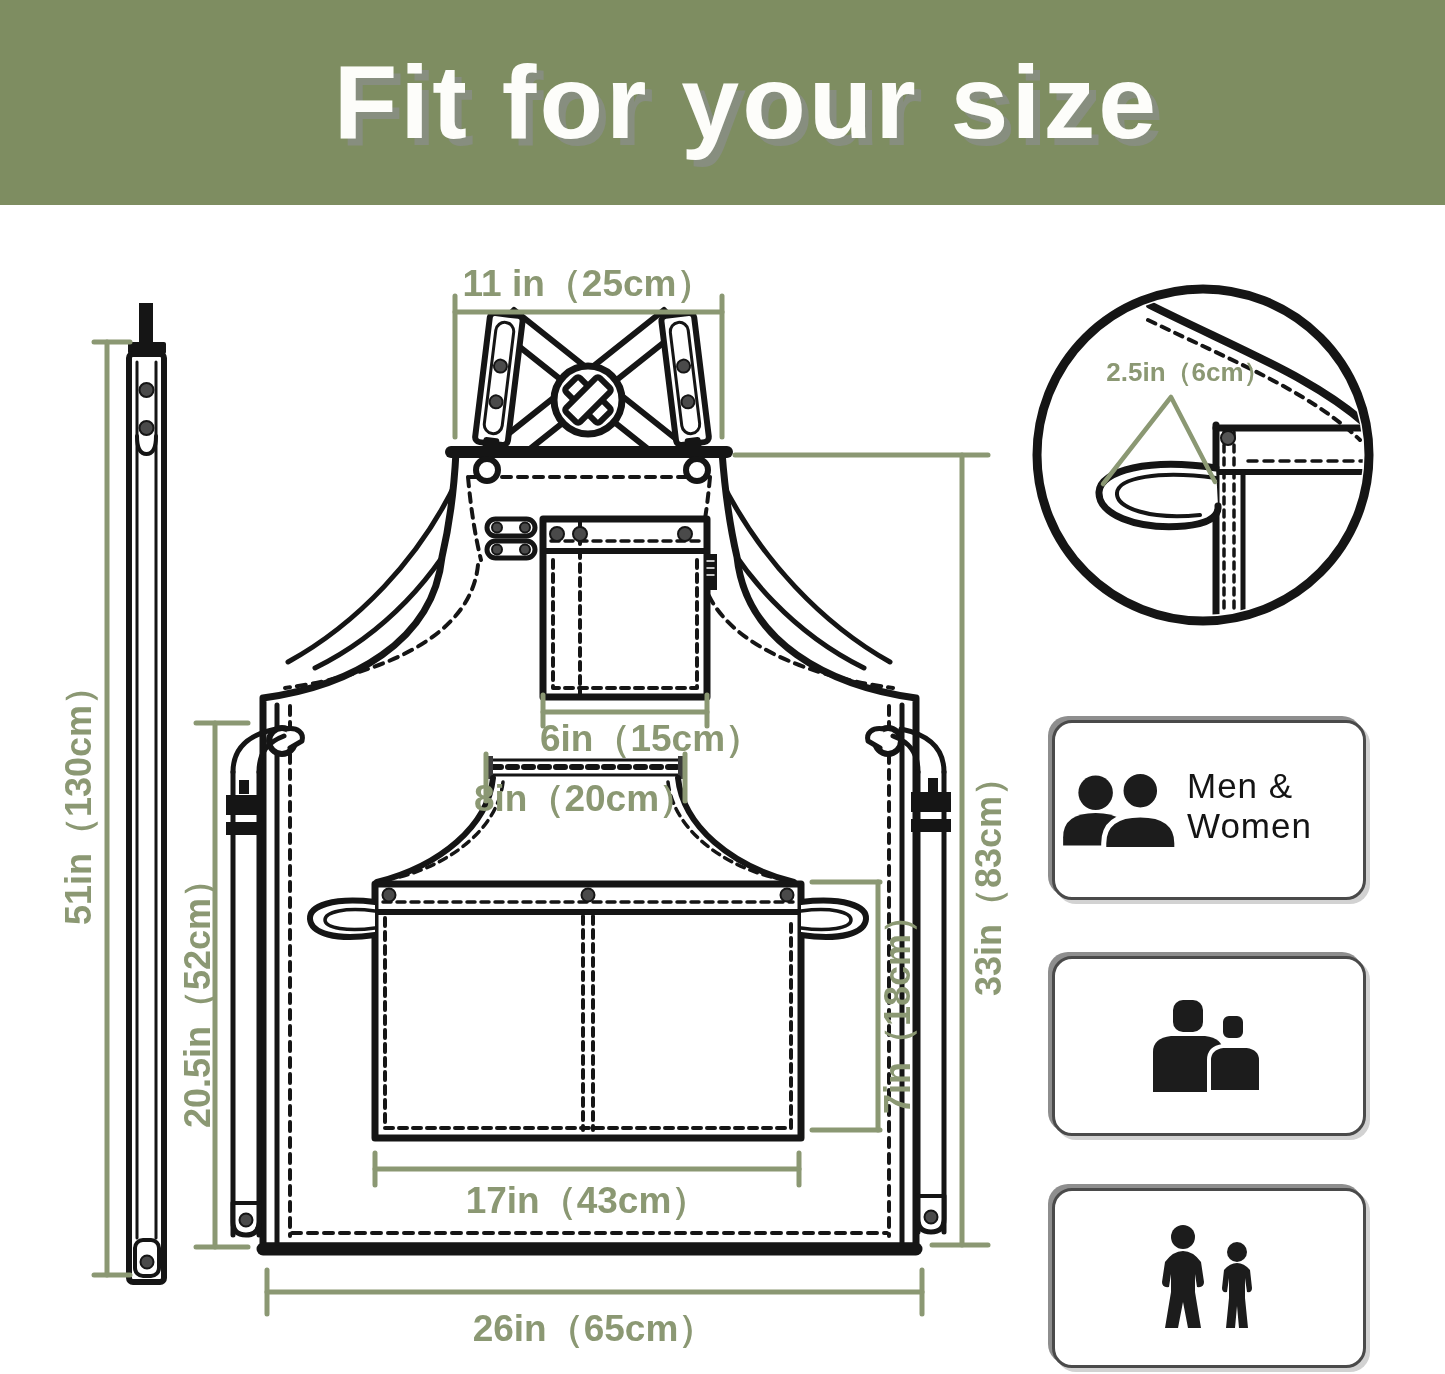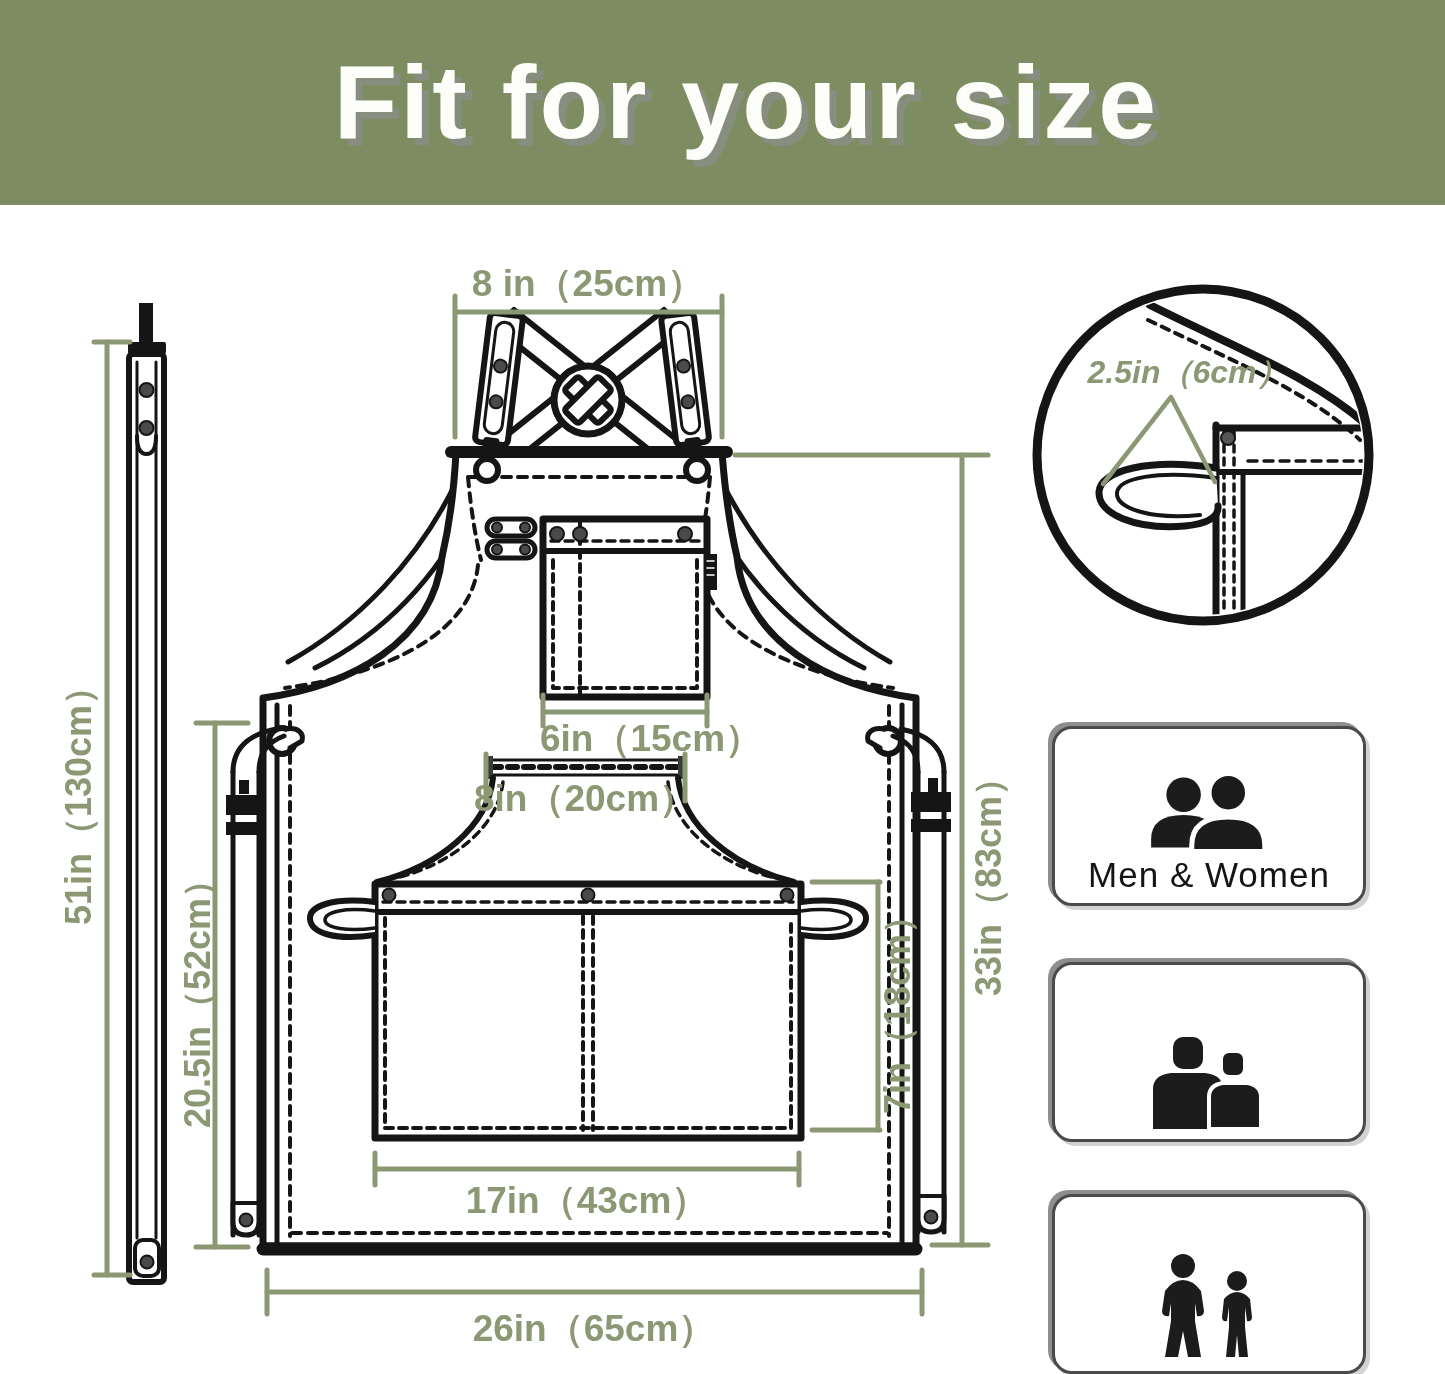--- a/index.html
+++ b/index.html
@@ -14,28 +14,27 @@
   .header h1{
     margin:0;font-size:104px;font-weight:bold;color:#fdfdfa;letter-spacing:3px;
     text-shadow:7px 7px 0 #878e7f;
   }
   svg.lineart{position:absolute;left:0;top:0;}
   .dim{
     position:absolute;color:#8b9873;font-weight:bold;font-size:37px;
     white-space:nowrap;transform:translate(-50%,-50%);line-height:1;
   }
   .dim.rot{transform:translate(-50%,-50%) rotate(-90deg);}
-  .dim.small{font-size:32px;font-style:italic;}
+  .dim.small{font-size:26px;}
   .card{
     position:absolute;left:1052px;width:314px;height:180px;background:#ffffff;
     border:3px solid #4a4a4a;border-radius:20px;box-sizing:border-box;
     box-shadow:-4px -4px 0 0 #8e8e8e, 4px 4px 0 0 #d2d2d2;
-    display:flex;flex-direction:column;align-items:center;justify-content:flex-end;
+    display:flex;flex-direction:row;align-items:center;justify-content:flex-end;
     padding-bottom:8px;
-    margin-top:6px;
   }
   .card .icon-wrap{flex:1;display:flex;align-items:flex-end;justify-content:center;padding-top:10px;}
   .card .card-label{font-size:35px;color:#141414;letter-spacing:1px;}
 </style>
 </head>
 <body>
 
 <div class="header">
   <h1>Fit for your size</h1>
 </div>
@@ -264,21 +263,21 @@
       <line x1="94" y1="342" x2="130" y2="342"></line>
       <line x1="94" y1="1275" x2="130" y2="1275"></line>
 
       <line x1="267" y1="1292" x2="922" y2="1292"></line>
       <line x1="267" y1="1270" x2="267" y2="1314"></line>
       <line x1="922" y1="1270" x2="922" y2="1314"></line>
     </g>
   </g>
 </svg>
 
-<div class="dim" style="left:588px;top:283px">8 in（25cm）</div>
+<div class="dim" style="left:588px;top:283px">11 in（25cm）</div>
 <div class="dim" style="left:651px;top:738px">6in（15cm）</div>
 <div class="dim" style="left:585px;top:798px">8in（20cm）</div>
 <div class="dim" style="left:587px;top:1200px">17in（43cm）</div>
 <div class="dim rot" style="left:898px;top:1006px;font-size:36px">7in（18cm）</div>
 <div class="dim rot" style="left:989px;top:878px;font-size:36px">33in（83cm）</div>
 <div class="dim rot" style="left:198px;top:995px;font-size:36px">20.5in（52cm）</div>
 <div class="dim rot" style="left:79px;top:797px;font-size:36px">51in（130cm）</div>
 <div class="dim" style="left:594px;top:1328px">26in（65cm）</div>
 <div class="dim small" style="left:1188px;top:372px">2.5in（6cm）</div>
 

